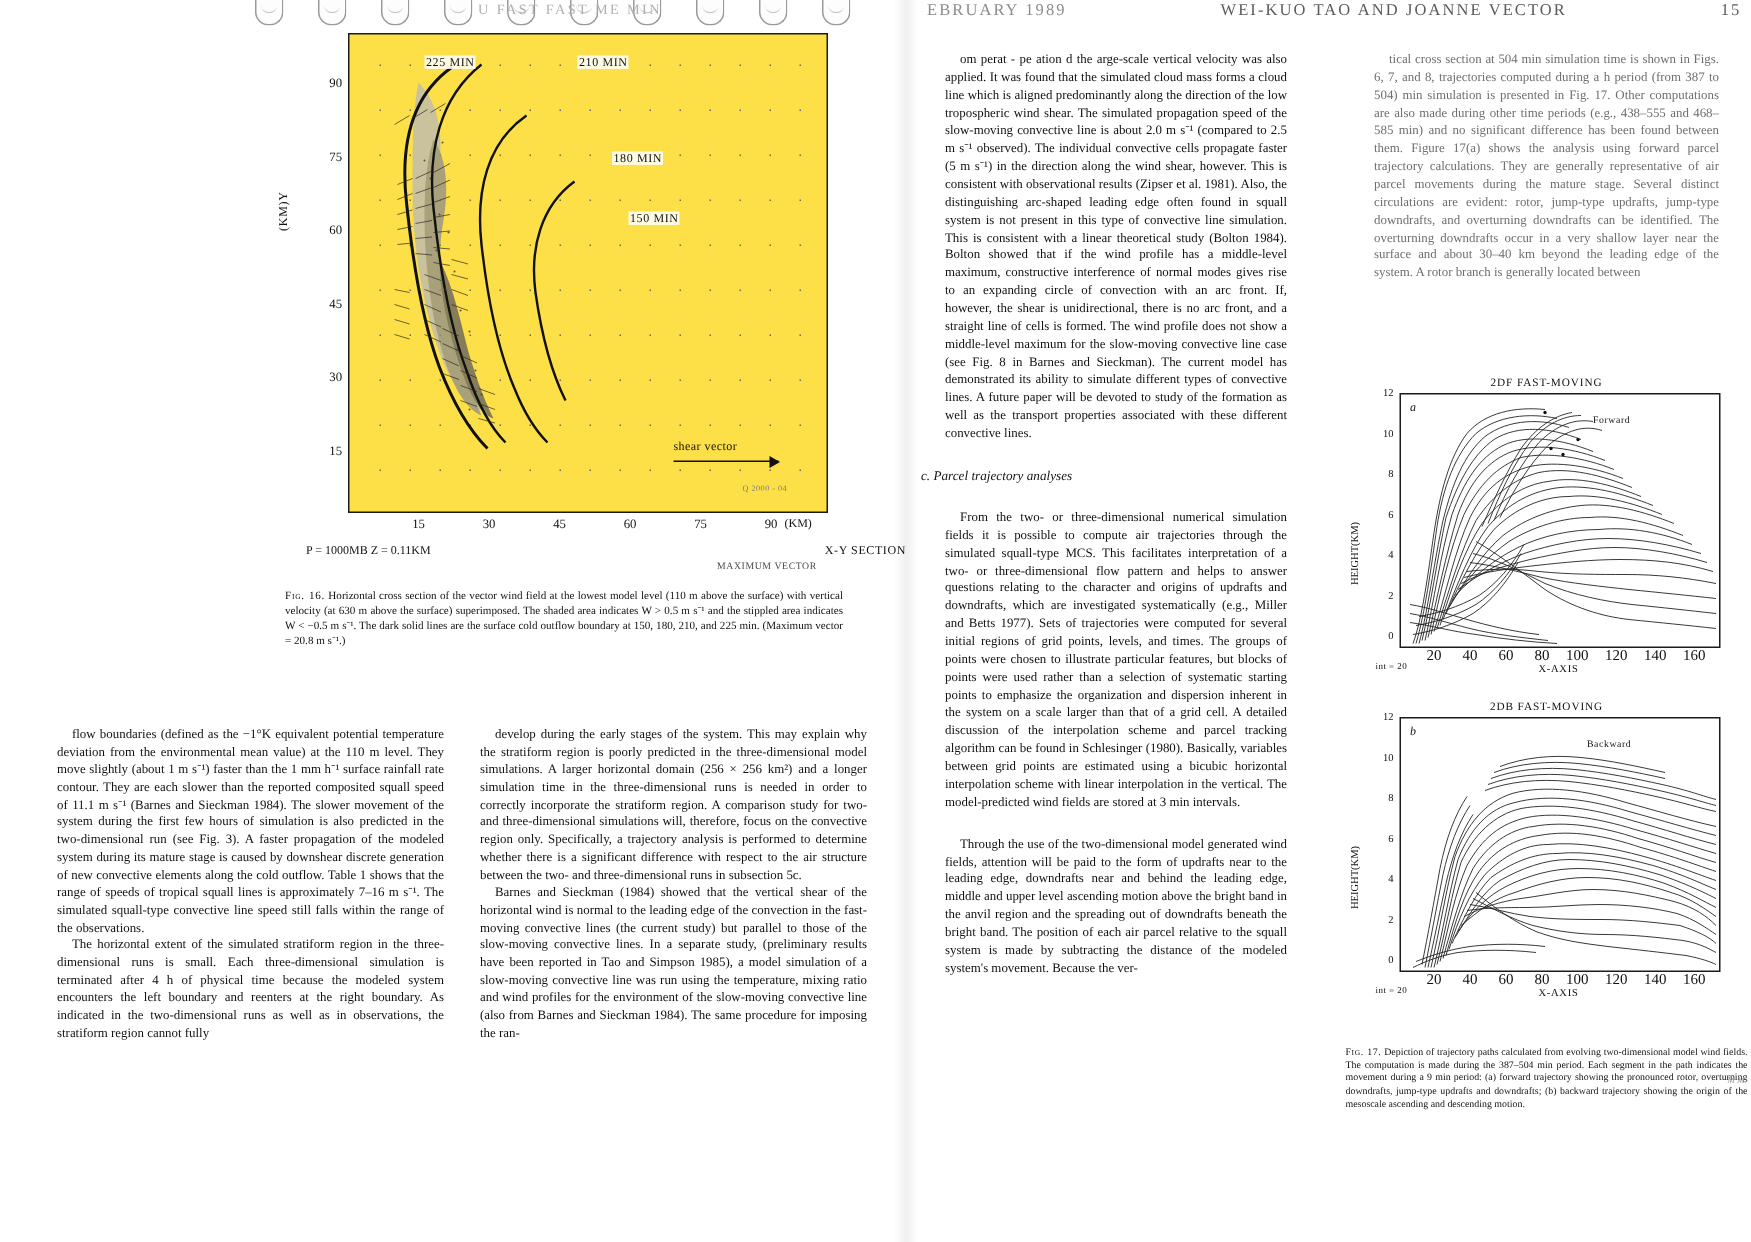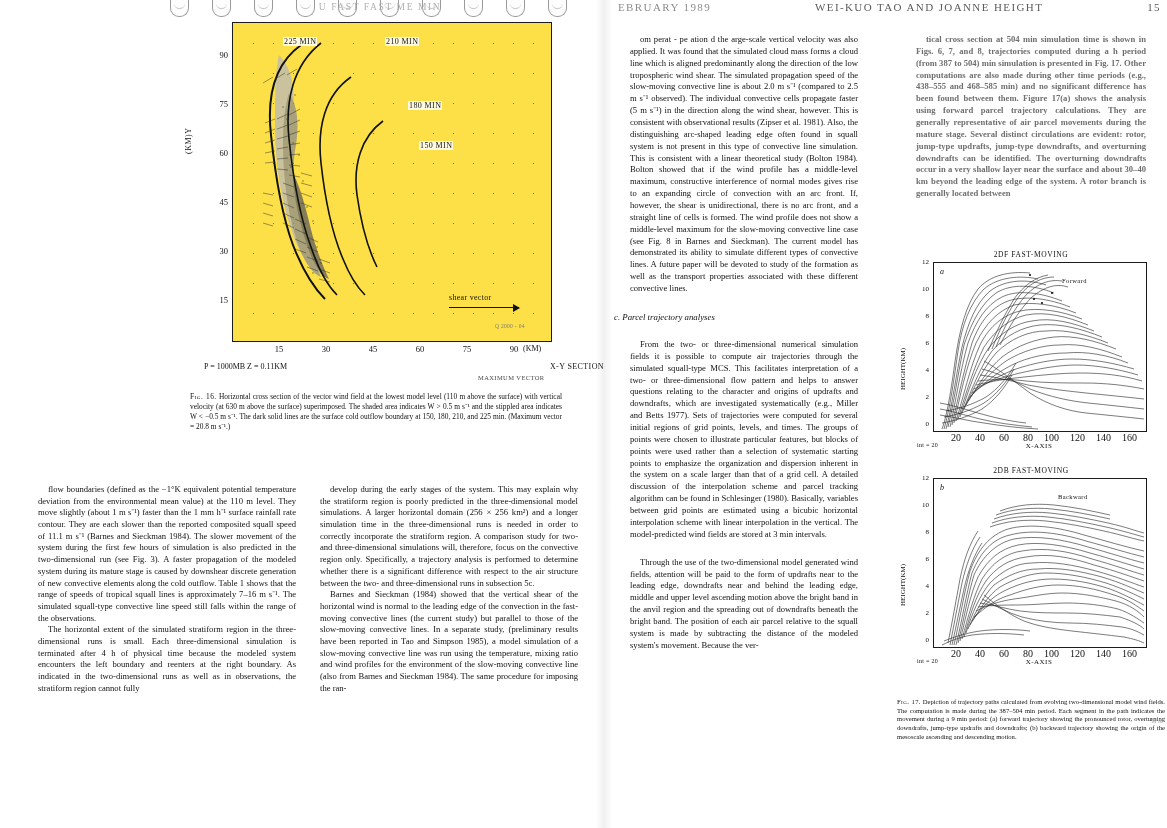--- a/index.html
+++ b/index.html
@@ -257,21 +257,20 @@
   }
   .rp-col-a p, .rp-col-b p { margin: 16px; text-indent: 10px; }
   .sec-head {
     font-style: italic;
     margin: 7px 0 4px 0 !important;
     text-indent: 0 !important;
     font-size: 8.8px;
   }
   .smeared {
     color: #6f6f6f;
-    font-weight: bold;
   }
 
   
   .fig17 {
     position: absolute;
     left: 285px;
     top: 250px;
     width: 268px;
     height: 560px;
   }
@@ -639,21 +638,21 @@
       <p>develop during the early stages of the system. This may explain why the stratiform region is poorly predicted in the three-dimensional model simulations. A larger horizontal domain (256 × 256 km²) and a longer simulation time in the three-dimensional runs is needed in order to correctly incorporate the stratiform region. A comparison study for two- and three-dimensional simulations will, therefore, focus on the convective region only. Specifically, a trajectory analysis is performed to determine whether there is a significant difference with respect to the air structure between the two- and three-dimensional runs in subsection 5c.</p>
       <p>Barnes and Sieckman (1984) showed that the vertical shear of the horizontal wind is normal to the leading edge of the convection in the fast-moving convective lines (the current study) but parallel to those of the slow-moving convective lines. In a separate study, (preliminary results have been reported in Tao and Simpson 1985), a model simulation of a slow-moving convective line was run using the temperature, mixing ratio and wind profiles for the environment of the slow-moving convective line (also from Barnes and Sieckman 1984). The same procedure for imposing the ran-</p>
     </div>
   </div>
 
   <div class="right-page">
 
     <div class="running-head-right">
       <div class="rh-inner">
         <span class="faint">EBRUARY 1989</span>
-        <span class="rh-center">WEI-KUO TAO AND JOANNE HEIGHT</span>
+        <span class="rh-center">WEI-KUO TAO AND JOANNE VECTOR</span>
         <span>15</span>
       </div>
     </div>
 
     <div class="rp-cols">
 
       <div class="rp-col-a">
         <p>om  perat - pe     ation  d the  arge-scale vertical velocity was also applied. It was found that the simulated cloud mass forms a cloud line which is aligned predominantly along the direction of the low tropospheric wind shear. The simulated propagation speed of the slow-moving convective line is about 2.0 m s⁻¹ (compared to 2.5 m s⁻¹ observed). The individual convective cells propagate faster (5 m s⁻¹) in the direction along the wind shear, however. This is consistent with observational results (Zipser et al. 1981). Also, the distinguishing arc-shaped leading edge often found in squall system is not present in this type of convective line simulation. This is consistent with a linear theoretical study (Bolton 1984). Bolton showed that if the wind profile has a middle-level maximum, constructive interference of normal modes gives rise to an expanding circle of convection with an arc front. If, however, the shear is unidirectional, there is no arc front, and a straight line of cells is formed. The wind profile does not show a middle-level maximum for the slow-moving convective line case (see Fig. 8 in Barnes and Sieckman). The current model has demonstrated its ability to simulate different types of convective lines. A future paper will be devoted to study of the formation as well as the transport properties associated with these different convective lines.</p>
         <p class="sec-head">c.  Parcel trajectory analyses</p>
         <p>From the two- or three-dimensional numerical simulation fields it is possible to compute air trajectories through the simulated squall-type MCS. This facilitates interpretation of a two- or three-dimensional flow pattern and helps to answer questions relating to the character and origins of updrafts and downdrafts, which are investigated systematically (e.g., Miller and Betts 1977). Sets of trajectories were computed for several initial regions of grid points, levels, and times. The groups of points were chosen to illustrate particular features, but blocks of points were used rather than a selection of systematic starting points to emphasize the organization and dispersion inherent in the system on a scale larger than that of a grid cell. A detailed discussion of the interpolation scheme and parcel tracking algorithm can be found in Schlesinger (1980). Basically, variables between grid points are estimated using a bicubic horizontal interpolation scheme with linear interpolation in the vertical. The model-predicted wind fields are stored at 3 min intervals.</p>

